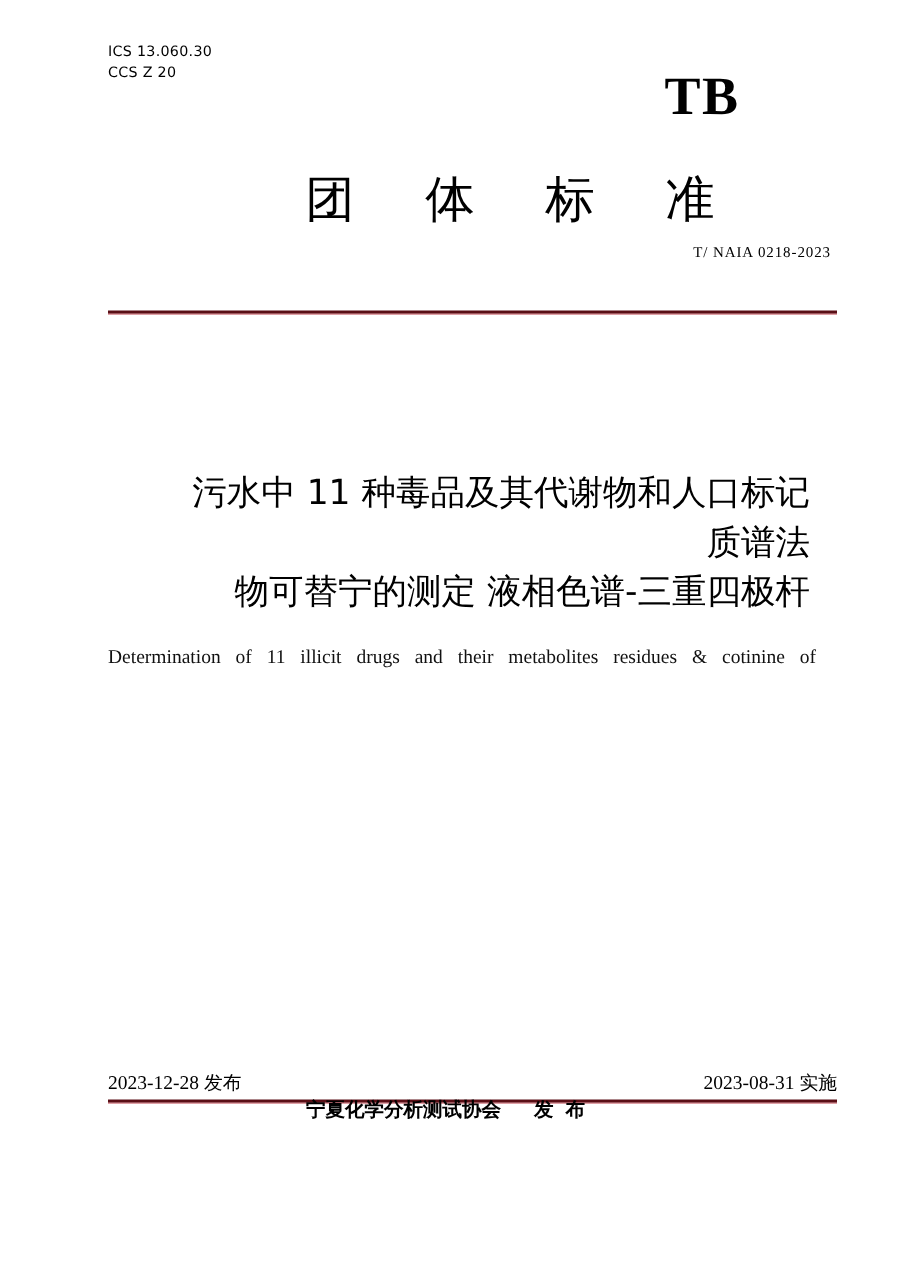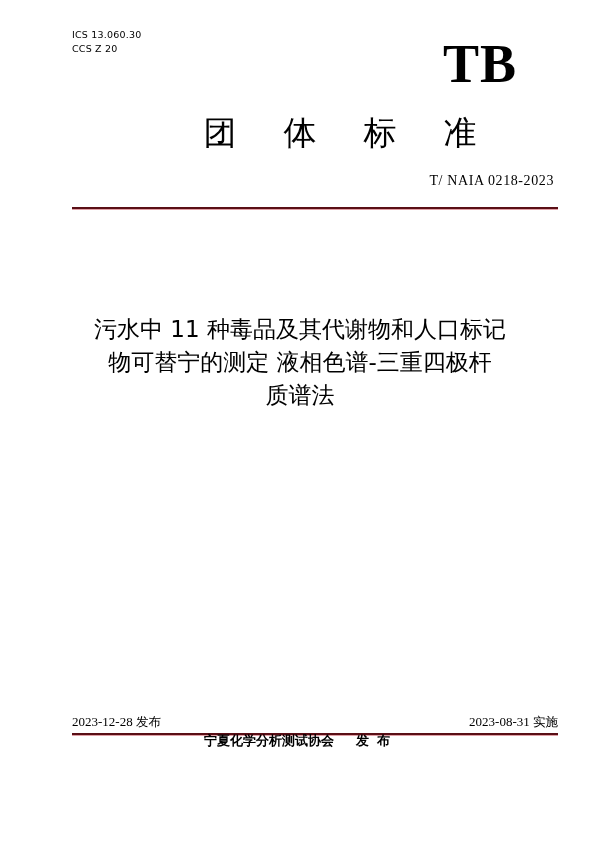--- a/index.html
+++ b/index.html
@@ -25,21 +25,21 @@
       line-height: 14px;
       letter-spacing: 0.2px;
     }
     .class-codes div { white-space: nowrap; }
 
     .tb-logo {
       left: 443px;
       top: 34px;
       font-family: "Liberation Serif", serif;
       font-weight: bold;
-      font-size: 54px;
+      font-size: 36px;
       line-height: 60px;
       letter-spacing: 1px;
     }
 
     .std-type {
       left: 200px;
       top: 108px;
       width: 280px;
       height: 50px;
       display: flex;
@@ -52,25 +52,24 @@
       line-height: 40px;
       font-weight: normal;
       width: 40px;
       text-align: center;
     }
 
     .std-number {
       right: 46px;
       top: 161px;
       font-family: "Liberation Serif", serif;
-      font-size: 14px;
+      font-size: 10px;
       line-height: 16px;
       letter-spacing: 0.6px;
       white-space: nowrap;
-      margin-top: 12px;
     }
 
     .rule {
       left: 72px;
       width: 486px;
       height: 2px;
       background: #5a0f16;
       box-shadow: 0 1px 0 #e0a0a6;
     }
     .rule-top { top: 207px; }
@@ -79,21 +78,21 @@
     .title-cn {
       left: 60px;
       top: 313px;
       width: 480px;
       text-align: center;
       font-family: "DejaVu Sans", sans-serif;
       font-size: 23px;
       line-height: 33px;
       font-weight: normal;
     }
-    .title-cn div { white-space: nowrap; }
+    .title-cn div { white-space: nowrap; text-align: right; }
 
     .title-en {
       left: 72px;
       top: 430px;
       width: 472px;
       font-family: "Liberation Serif", serif;
       font-size: 13px;
       color: #111;
     }
     .title-en .line1 {
@@ -161,25 +160,26 @@
   <span>标</span>
   <span>准</span>
 </div>
 
 <div class="abs std-number">T/ NAIA 0218-2023</div>
 
 <div class="abs rule rule-top"></div>
 
 <div class="abs title-cn">
   <div>污水中 11 种毒品及其代谢物和人口标记</div>
+  <div>质谱法</div>
   <div>物可替宁的测定 液相色谱-三重四极杆</div>
-  <div>质谱法</div>
 </div>
 
 <div class="abs title-en">
+  <div class="line1">Determination of 11 illicit drugs and their metabolites residues &amp; cotinine of</div>
 </div>
 
 <div class="abs issue-date">
   <span>2023-12-28</span>
   <span class="cn-suffix">发布</span>
 </div>
 
 <div class="abs impl-date">
   <span>2023-08-31</span>
   <span class="cn-suffix">实施</span>

